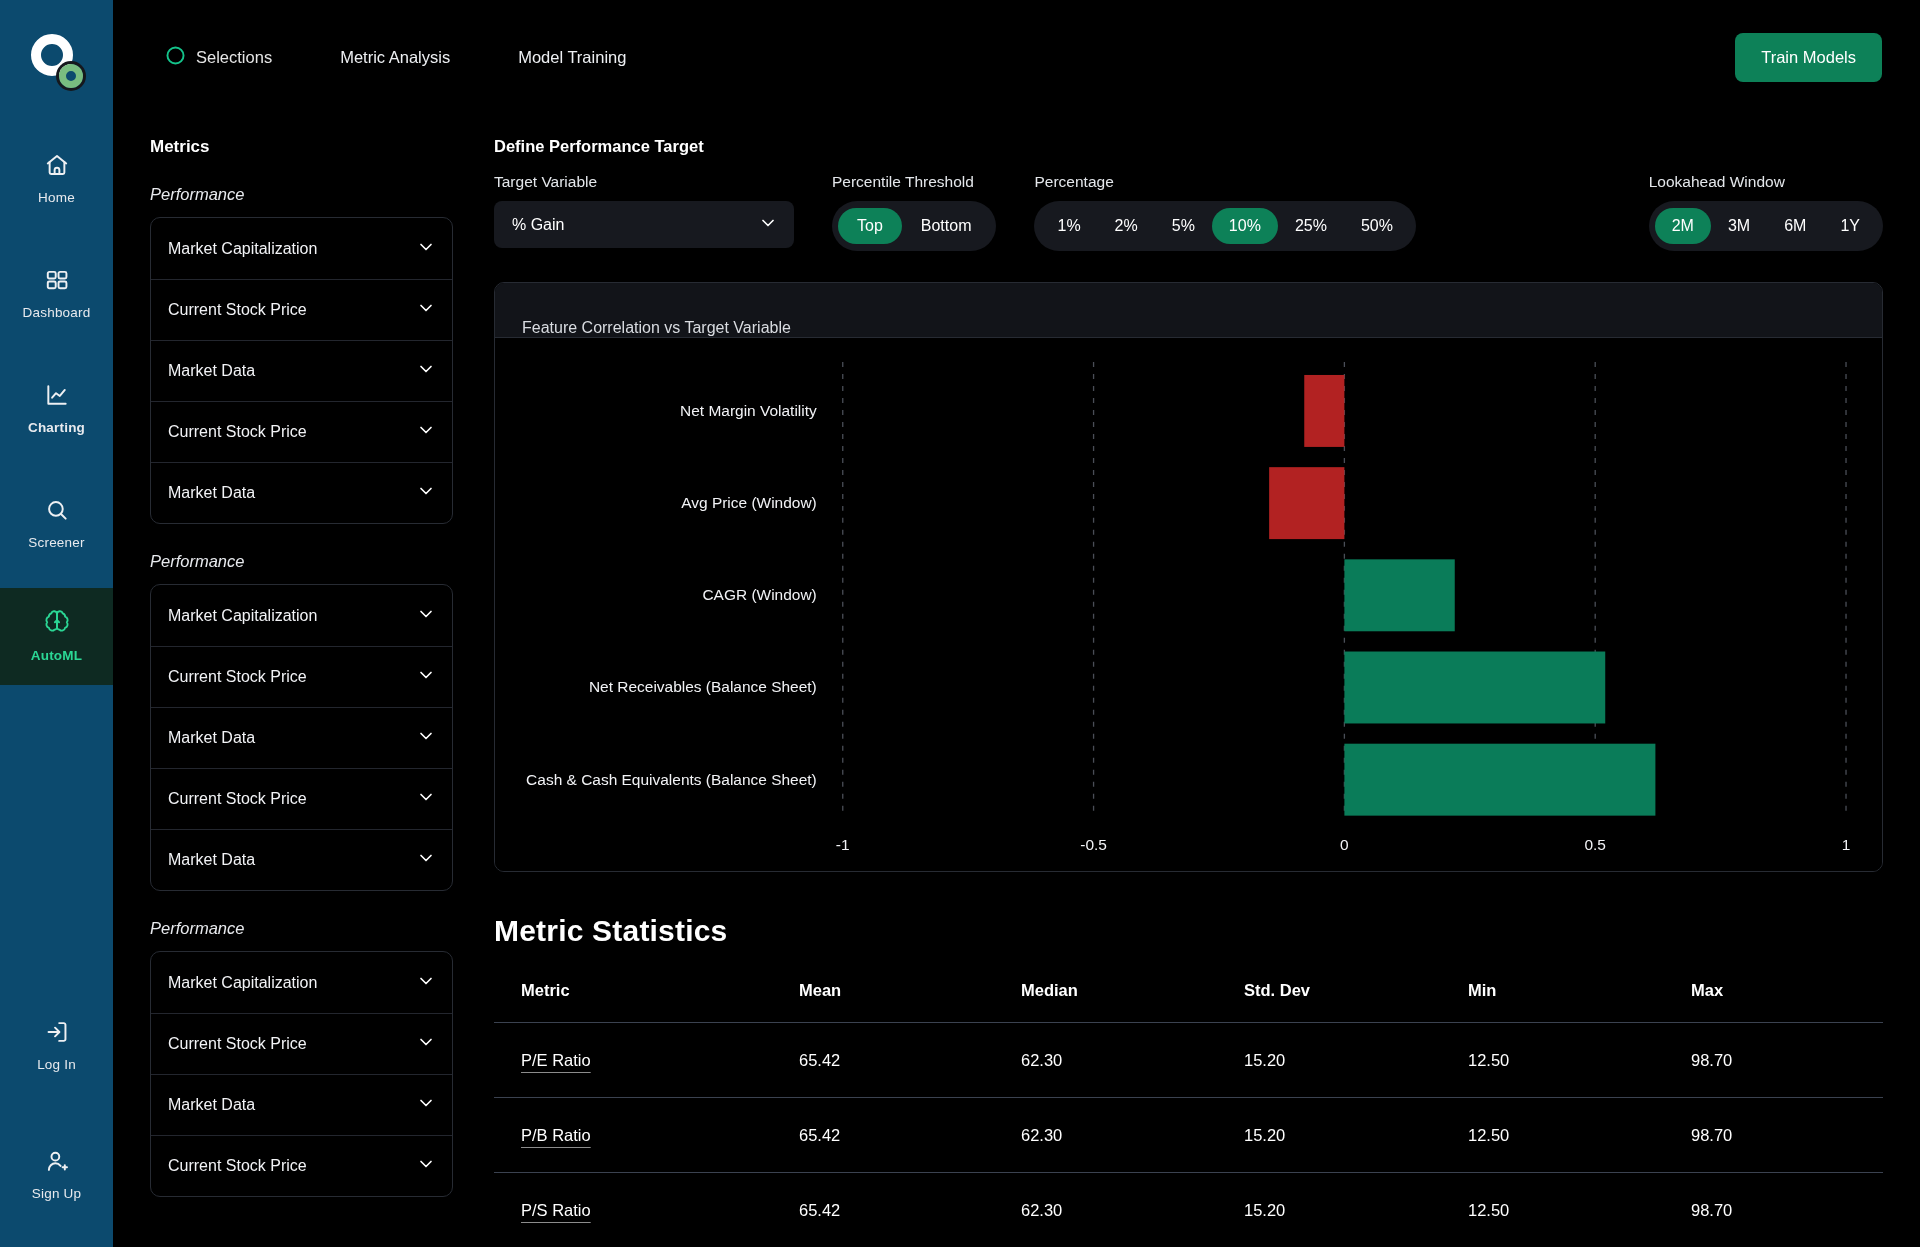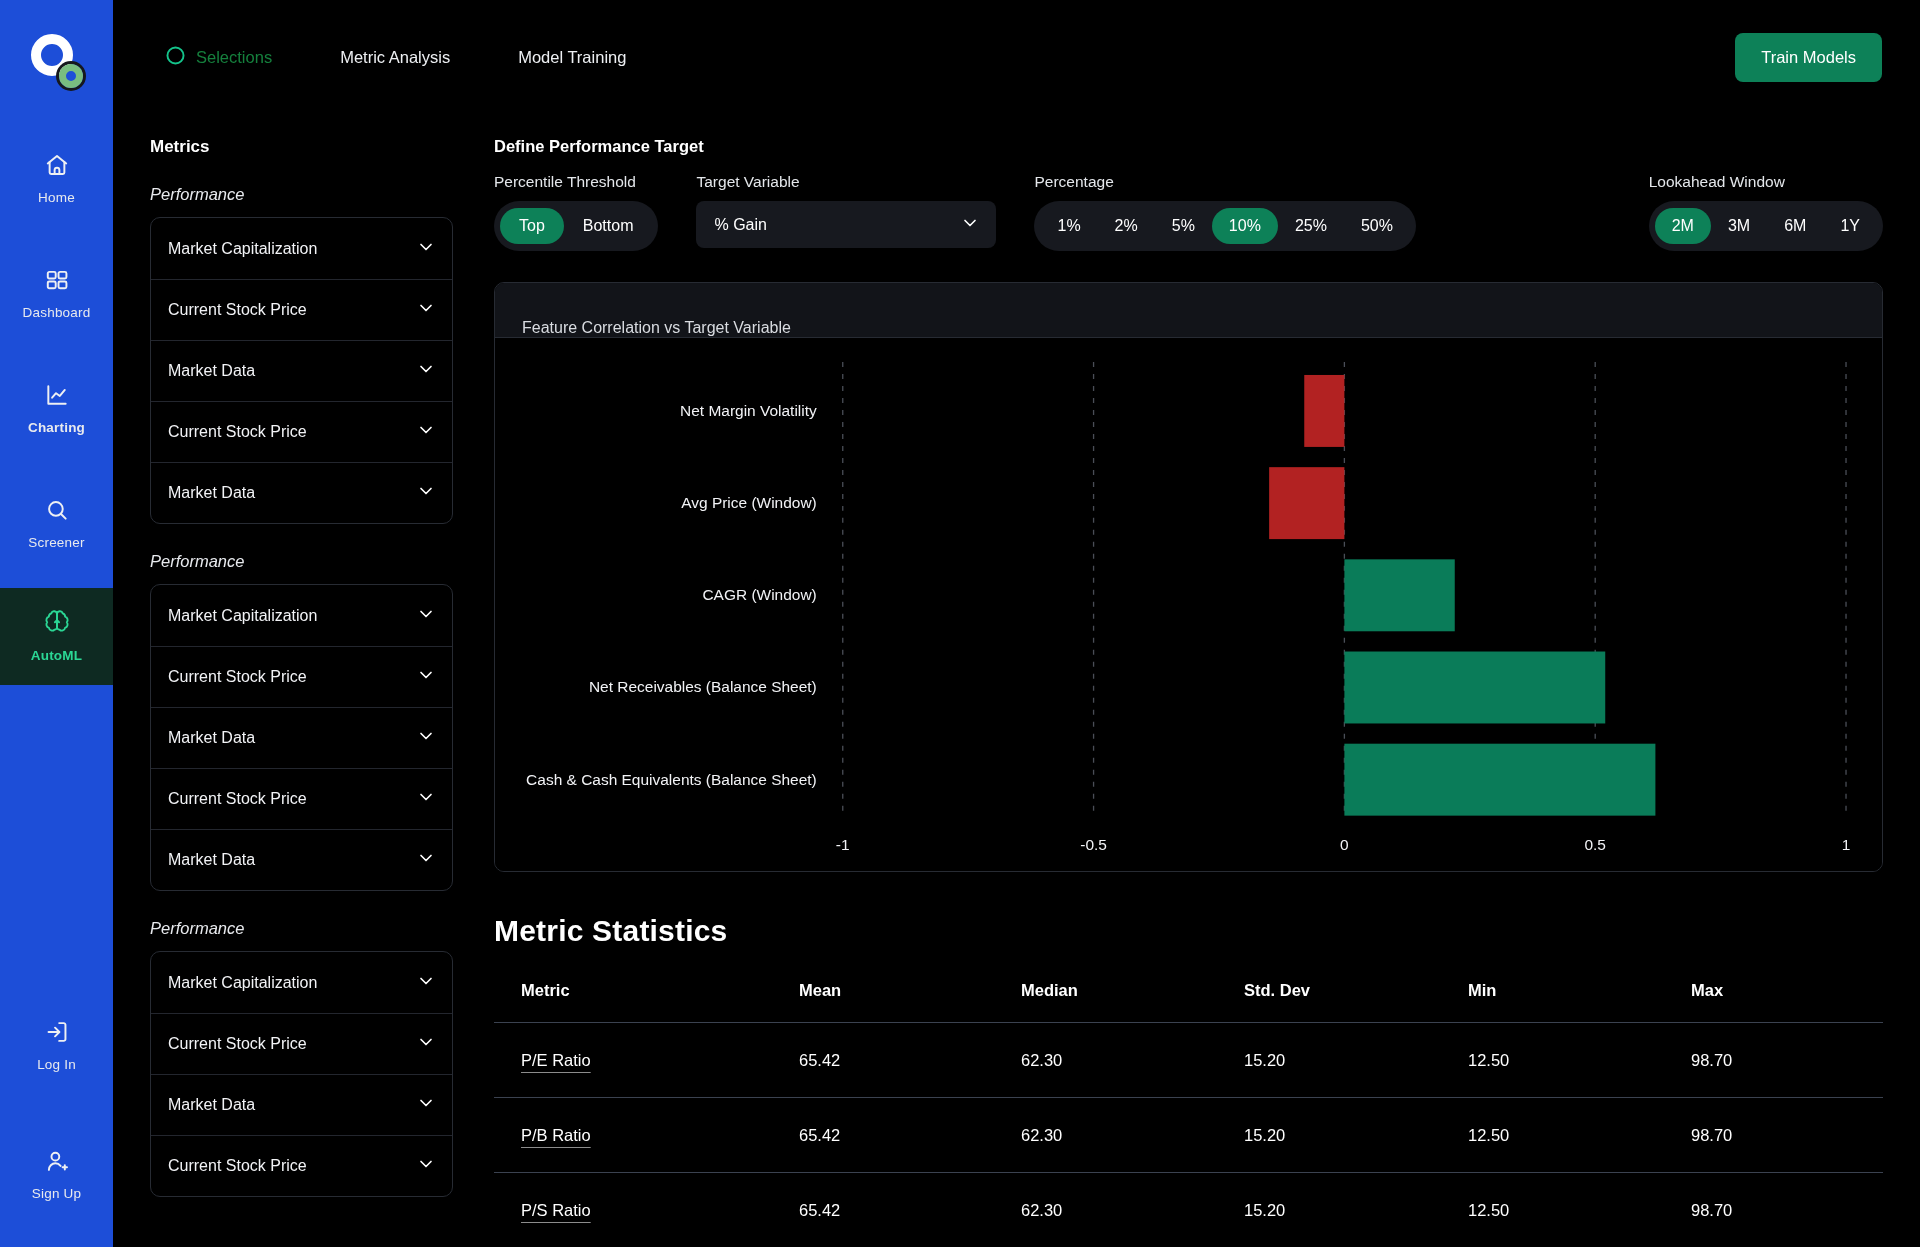--- a/index.html
+++ b/index.html
@@ -6,21 +6,21 @@
   html,body { width:1920px; height:1247px; overflow:hidden; }
   body {
     background:#000;
     color:#fff;
     font-family:"Liberation Sans","DejaVu Sans",sans-serif;
     display:flex;
   }
   
   .sidebar {
     width:113px; min-width:113px; height:1247px;
-    background:#1d4ed8;
+    background:#0c4a6e;
     display:flex; flex-direction:column; align-items:center;
   }
   .logo { position:relative; width:56px; height:56px; margin-top:34px; }
   .logo .ring-white { position:absolute; top:0; left:2px; width:42px; height:42px; border:10px solid #fff; border-radius:50%; }
   .logo .ring-green { position:absolute; bottom:2px; right:2px; width:24px; height:24px; border:7px solid #79bd80; border-radius:50%; box-shadow:0 0 0 3px #16181d; }
   .nav-item { display:flex; flex-direction:column; align-items:center; gap:8px; cursor:pointer; width:100%; padding:10px 0; }
   .nav-item .lbl { font-size:13.5px; color:#e8eaee; letter-spacing:.2px; }
   .nav-item.bold .lbl { font-weight:bold; }
   .nav-item.active { background:#0e2a22; padding:20px 0 22px; margin-top:28px; }
   .nav-item.active .lbl { color:#2bd795; font-weight:bold; }
@@ -30,21 +30,21 @@
   .nav-gap { margin-top:42px; }
   .side-spacer { flex:1; }
   .nav-footer { margin-bottom:14px; }
   .nav-footer2 { margin-bottom:36px; margin-top:42px; }
 
   
   .main { flex:1; display:flex; flex-direction:column; }
   .topbar { height:118px; display:flex; align-items:center; padding:0 38px 0 42px; }
   .tabs { display:flex; align-items:center; gap:48px; }
   .tab { display:flex; align-items:center; gap:10px; font-size:16.5px; color:#eef0f3; cursor:pointer; padding:8px 10px; }
-  .tab.active { color:#15803d; }
+  .tab.active { color:#e5e5e5; }
   .btn-train {
     margin-left:auto; background:#0d8158; color:#fff; border:none; cursor:pointer;
     font-size:16.5px; font-family:inherit; padding:15px 26px; border-radius:8px;
   }
   .content { display:flex; padding-left:37px; }
 
   
   .metrics-col { width:303px; min-width:303px; padding-top:22px; }
   .metrics-title { font-size:17px; font-weight:bold; color:#fff; }
   .search-wrap { position:relative; margin-top:14px; }
@@ -310,37 +310,37 @@
               </svg></span>
         </div>
       </div>
     </div>
 
     <div class="target-col">
       <div class="def-title">Define Performance Target</div>
 
       <div class="controls">
         <div class="ctl-group">
-          <div class="clabel">Percentile Threshold</div>
-          <div class="ctl-body">
-            <div class="pillbar toggle">
-              <span class="pill sel">Top</span>
-              <span class="pill">Bottom</span>
-            </div>
-          </div>
-        </div>
-
-        <div class="ctl-group">
           <div class="clabel">Target Variable</div>
           <div class="ctl-body">
             <div class="select">
               <span class="sval">% Gain</span>
               <span><svg width="20" height="20" viewBox="0 0 24 24" fill="none" stroke="#fff" stroke-width="2" stroke-linecap="round" stroke-linejoin="round">
                     <polyline points="6 9 12 15 18 9"></polyline>
                   </svg></span>
+            </div>
+          </div>
+        </div>
+
+        <div class="ctl-group">
+          <div class="clabel">Percentile Threshold</div>
+          <div class="ctl-body">
+            <div class="pillbar toggle">
+              <span class="pill sel">Top</span>
+              <span class="pill">Bottom</span>
             </div>
           </div>
         </div>
 
         <div class="ctl-group">
           <div class="clabel">Percentage</div>
           <div class="ctl-body">
             <div class="pillbar">
               <span class="pill">1%</span>
               <span class="pill">2%</span>

